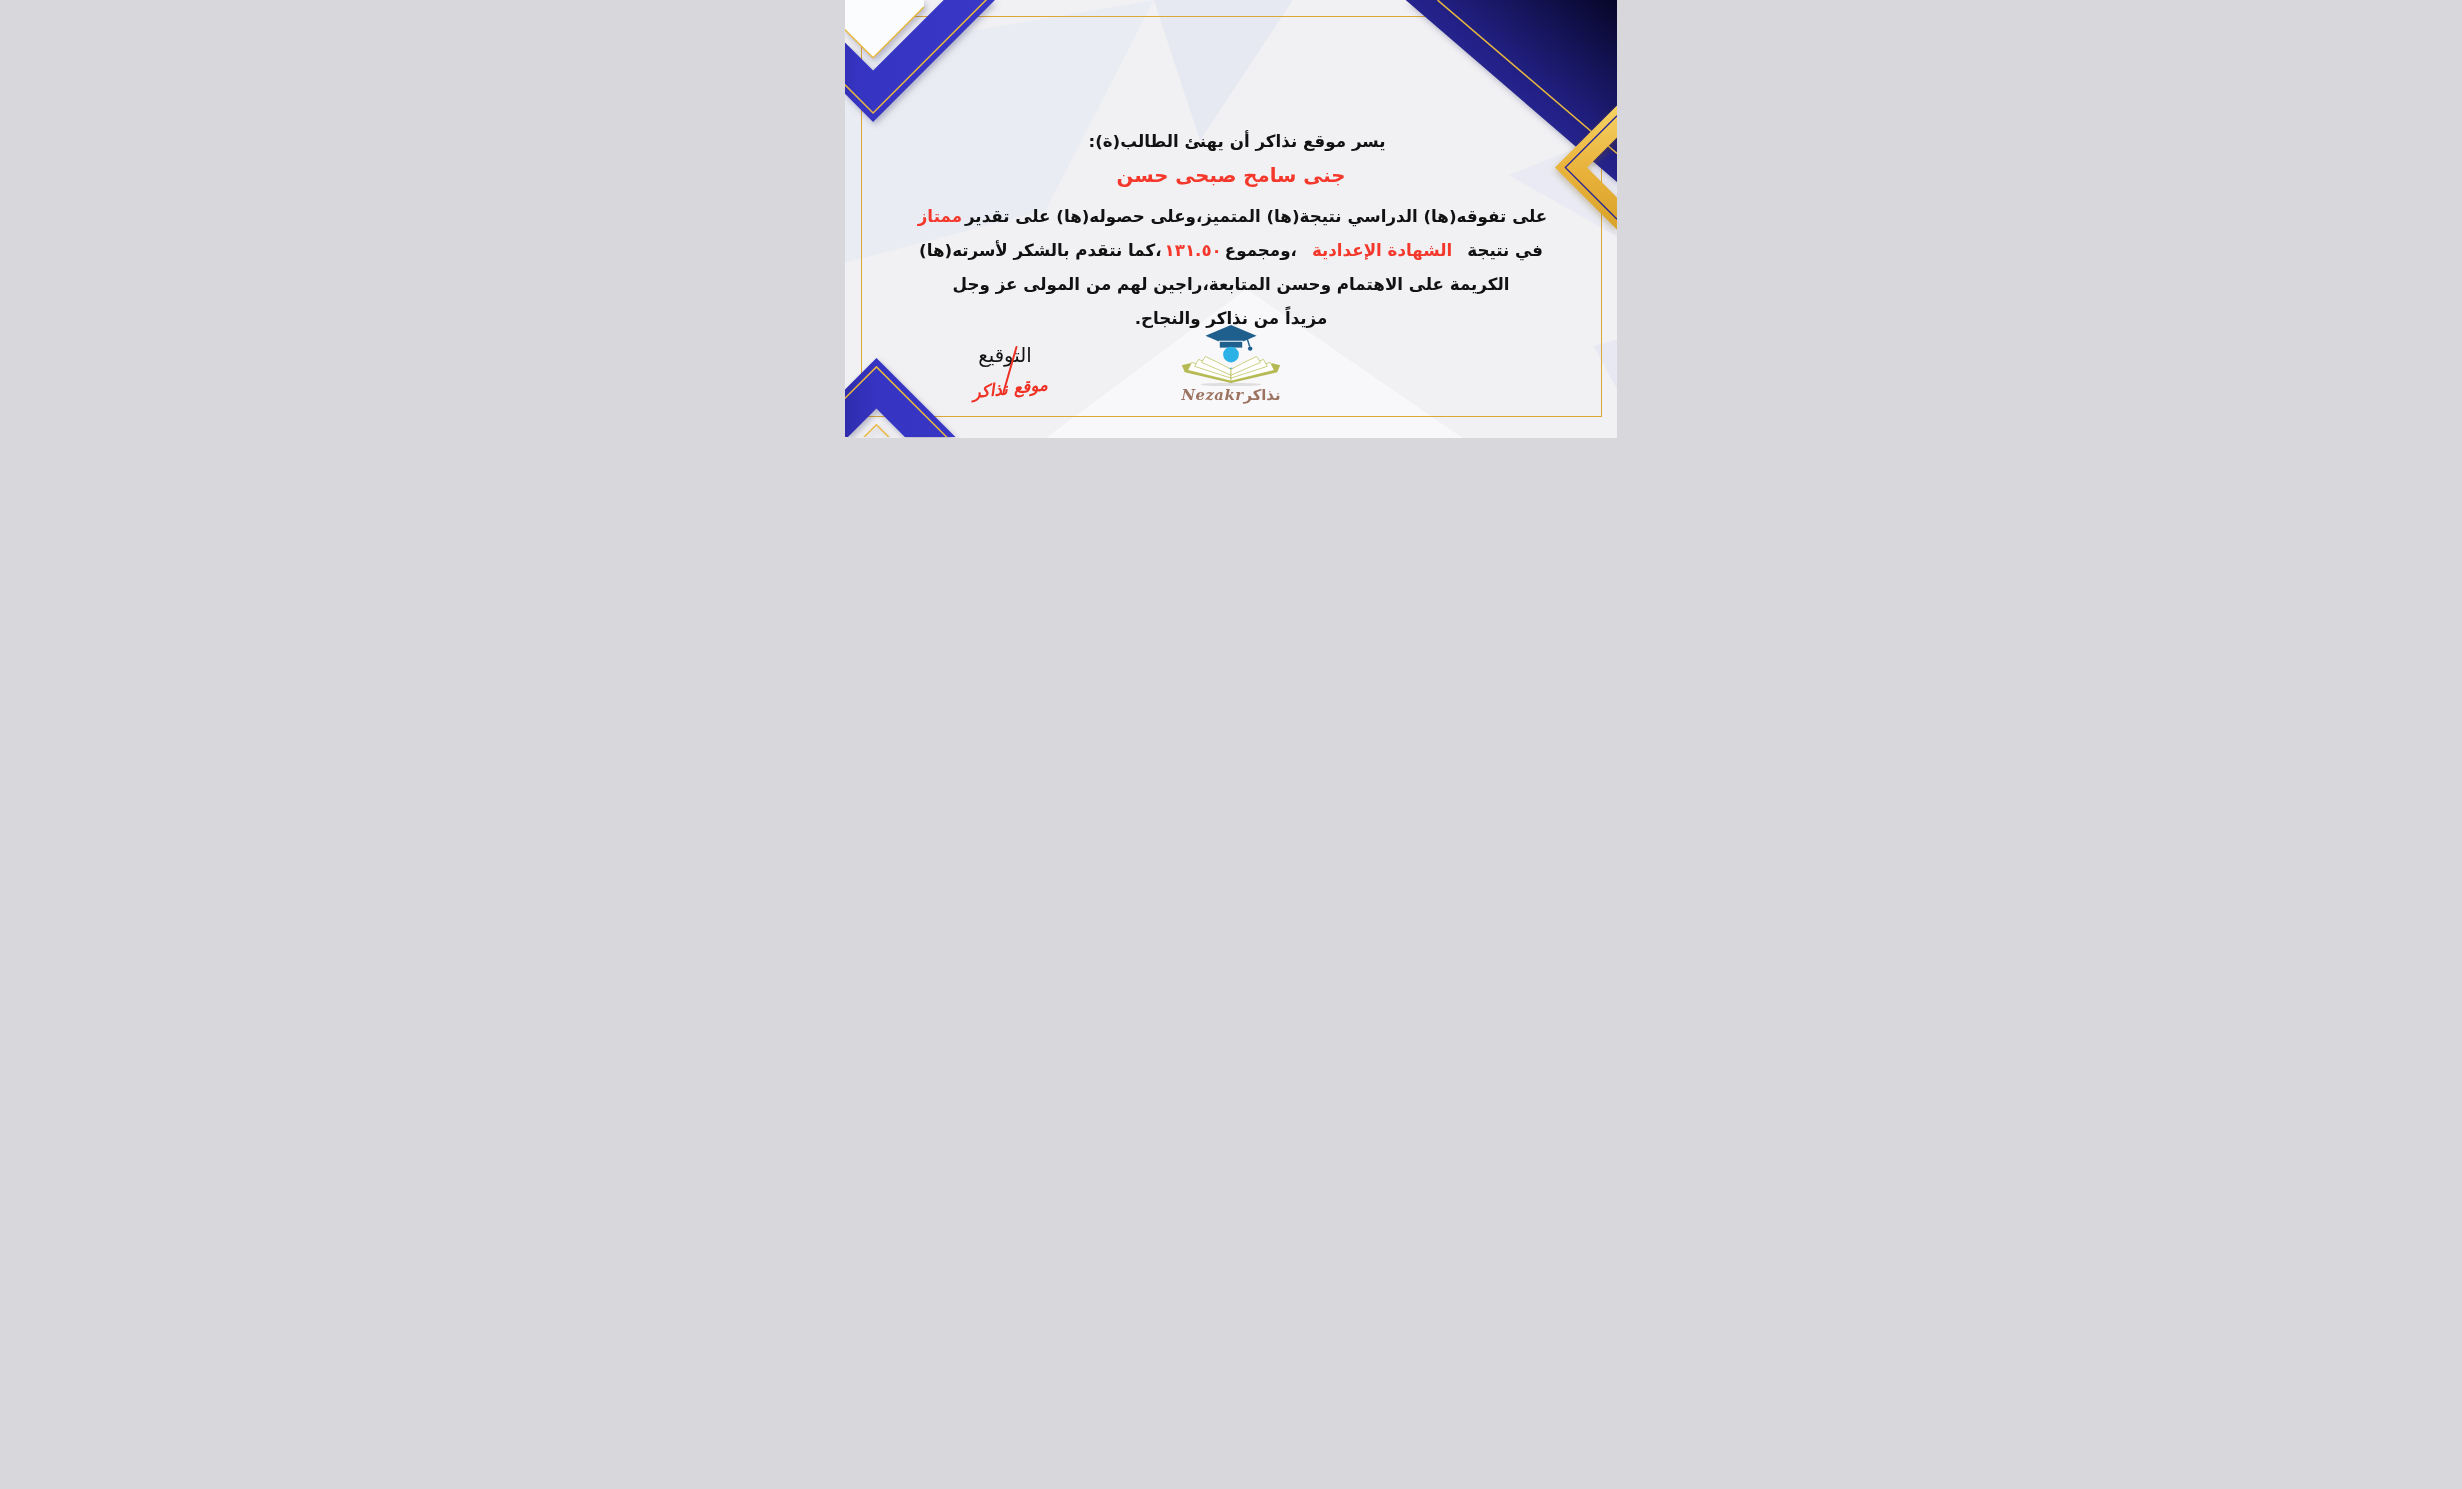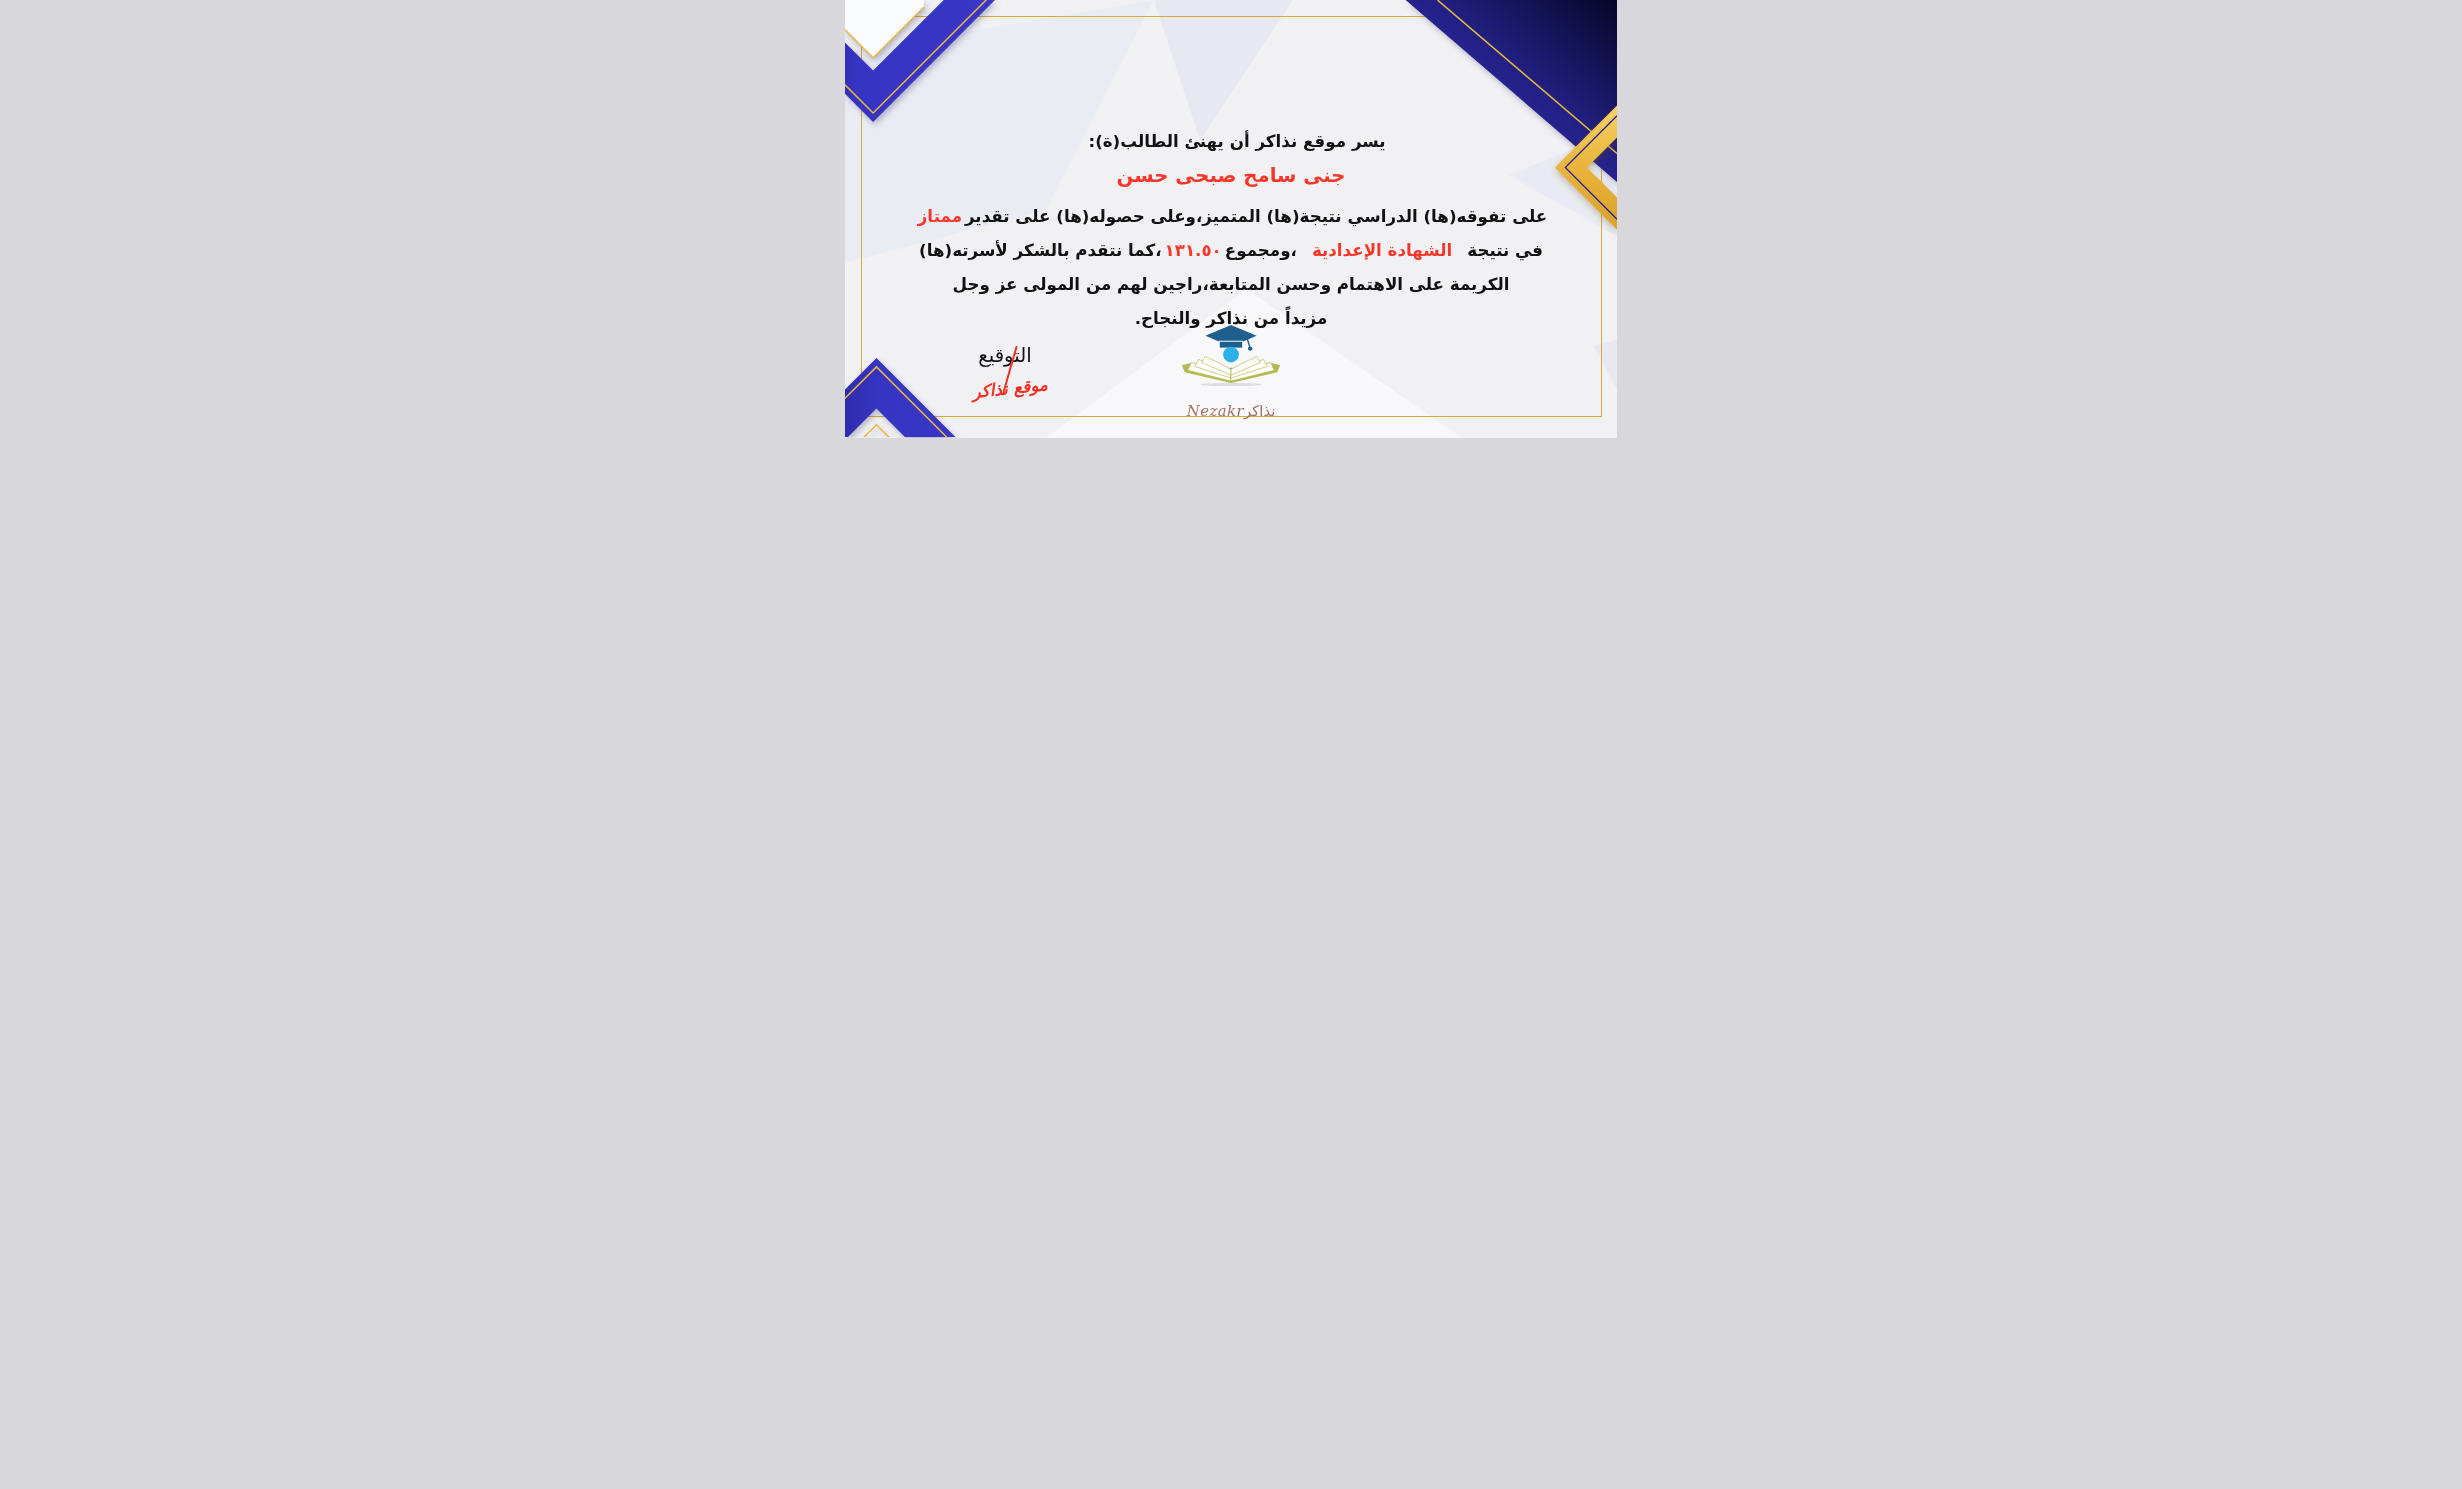--- a/index.html
+++ b/index.html
@@ -60,21 +60,21 @@
     transform:rotate(-6deg);
   }
   .sig-flourish{
     position:absolute; z-index:3; left:164px; top:345px; width:1.5px; height:49px;
     background:#ee3124; border-radius:1px; transform:rotate(16deg);
   }
   
   .logo{position:absolute; z-index:3; left:50%; top:325px; transform:translateX(-50%); width:128px; text-align:center;}
   .logo svg{display:block; margin:0 auto;}
   .wordmark{
-    margin-top:17px; font-size:14.8px; font-weight:normal; color:#9c7260;
+    margin-top:1px; font-size:14.8px; font-weight:bold; color:#9c7260;
     direction:ltr; white-space:nowrap; line-height:16.7px;
   }
   .wordmark .latin{font-family:"DejaVu Serif", serif; font-style:italic; letter-spacing:0.5px;}
   .wordmark .arab{font-family:"DejaVu Sans", sans-serif;}
 </style>
 </head>
 <body>
 
 <div class="page">
 

